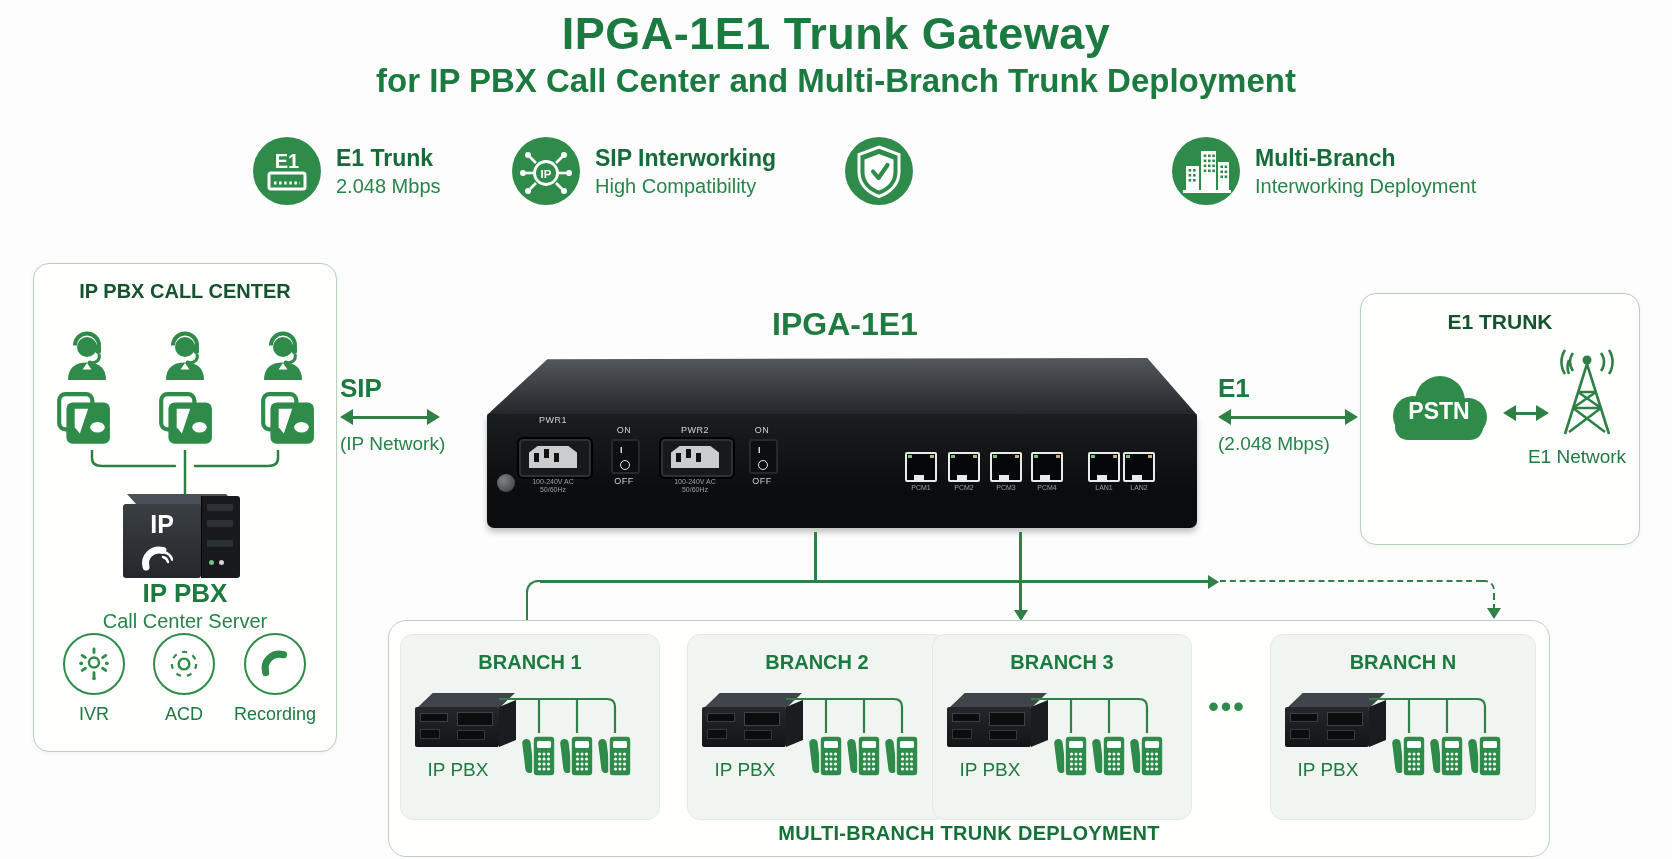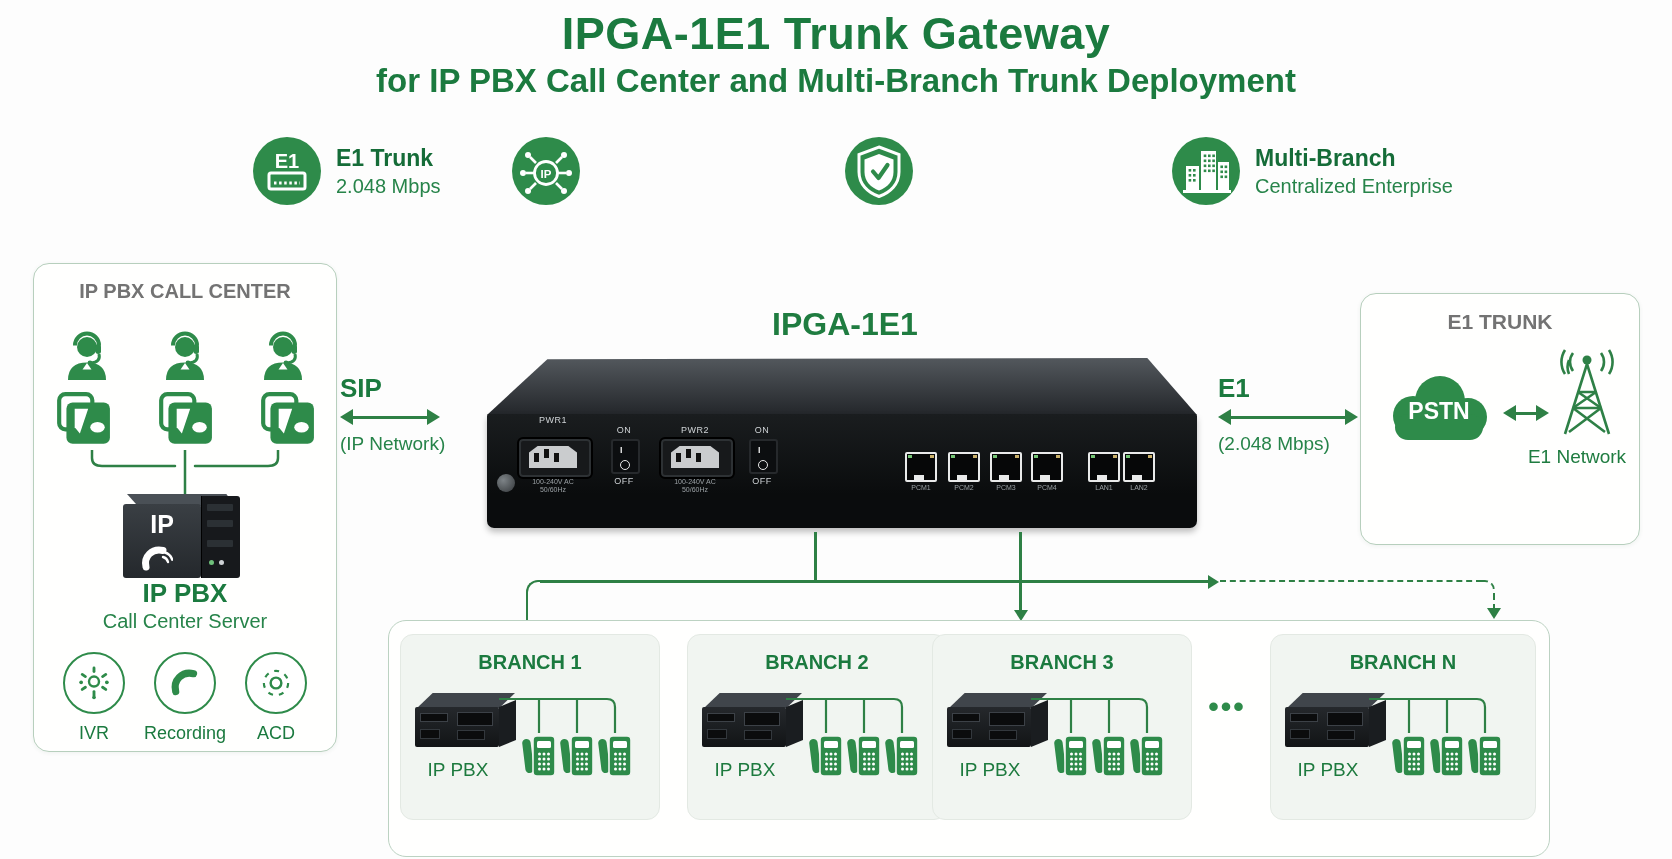--- a/index.html
+++ b/index.html
@@ -11,34 +11,34 @@
   .page-title{top:8px;left:0;width:100%;font-size:45px;font-weight:800;color:#1b7a3f;letter-spacing:0.5px;}
   .page-subtitle{top:62px;left:0;width:100%;font-size:33px;font-weight:700;color:#1b7a3f;}
   
   .feature{top:136px;display:flex;align-items:center;gap:15px;height:70px;}
   .f-icon{width:68px;height:68px;border-radius:50%;background:#2e8b4a;display:flex;align-items:center;justify-content:center;flex:0 0 auto;}
   .f-text{display:flex;flex-direction:column;justify-content:center;}
   .f-line1{font-size:23px;font-weight:700;color:#156c38;line-height:30px;}
   .f-line2{font-size:20px;color:#27844a;line-height:27px;}
   
   .panel{border:1.6px solid #b7cfbd;border-radius:16px;background:#fffffe;box-shadow:0 1px 4px rgba(40,90,60,.07);}
-  .panel-title{font-size:20px;font-weight:700;color:#737373;}
+  .panel-title{font-size:20px;font-weight:700;color:#14532d;}
   
   #left-panel{left:33px;top:263px;width:302px;height:487px;}
   .agents-row{left:14px;top:66px;width:274px;display:flex;justify-content:space-between;padding:0 10px;box-sizing:border-box;}
   .desks-row{left:14px;top:128px;width:274px;display:flex;justify-content:space-between;padding:0 6px;box-sizing:border-box;}
   .server-wrap{left:89px;top:230px;width:124px;height:84px;}
   .srv-top{left:4px;top:0;width:108px;height:12px;background:#4a5056;clip-path:polygon(10% 100%,0 0,92% 0,100% 100%);}
   .srv-front{left:0;top:10px;width:78px;height:74px;background:linear-gradient(#3a3f44,#24282c);border-radius:3px;}
   .srv-tower{left:78px;top:2px;width:38px;height:82px;background:#17191c;border-left:1px solid #000;border-radius:0 3px 3px 0;}
   .srv-slot{position:absolute;left:5px;width:26px;height:7px;background:#2b3034;border-radius:1px;}
   .srv-ip{position:absolute;left:0;top:6px;width:78px;text-align:center;color:#fff;font-size:25px;font-weight:800;}
   .server-title{left:0;top:314px;width:100%;font-size:26px;font-weight:800;color:#1b7a3f;}
   .server-subtitle{left:0;top:346px;width:100%;font-size:20px;color:#27844a;}
-  .services-row{left:20px;top:388px;width:262px;display:flex;justify-content:space-between;gap:10px;}
+  .services-row{left:20px;top:369px;width:262px;display:flex;justify-content:space-between;gap:10px;}
   .svc{display:flex;flex-direction:column;align-items:center;width:84px;}
   .svc-circle{width:58px;height:58px;border-radius:50%;border:2px solid #2e8b4a;background:#fff;display:flex;align-items:center;justify-content:center;}
   .svc-label{margin-top:9px;font-size:18px;color:#1b7a3f;}
   
   #brand{left:78px;top:756px;width:220px;height:80px;}
   .wordmark{position:absolute;left:0;top:0;font-size:58px;font-weight:800;color:#2ba254;letter-spacing:-3px;line-height:70px;}
   .b-flag{position:absolute;left:13px;top:-2px;width:15px;height:23px;background:#ee4323;transform:skewY(10deg);}
   .k-wedge{position:absolute;left:89px;top:2px;width:15px;height:17px;background:#ee4323;clip-path:polygon(0 100%,100% 0,100% 100%);}
   .i-dot{position:absolute;left:101px;top:6px;width:13px;height:13px;border-radius:50%;background:#ee4323;}
   
@@ -142,20 +142,24 @@
             <circle cx="51" cy="17" r="3"></circle>
             <circle cx="56" cy="35" r="3"></circle>
             <circle cx="51" cy="53" r="3"></circle>
             <circle cx="15" cy="53" r="3"></circle>
             <circle cx="10" cy="35" r="3"></circle>
             <circle cx="15" cy="17" r="3"></circle>
           </g>
         <circle cx="33" cy="35" r="11.5" fill="none" stroke="#fff" stroke-width="2.8"></circle>
         <text x="33" y="39.5" font-size="11.5" font-weight="bold" fill="#fff" text-anchor="middle" font-family="Liberation Sans,sans-serif">IP</text>
       </svg>
+    </div>
+    <div class="f-text">
+      <div class="f-line1">SIP Interworking</div>
+      <div class="f-line2">High Compatibility</div>
     </div>
   </div>
   <div class="abs feature" style="left:845px">
     <div class="f-icon">
       <svg width="66" height="66" viewBox="0 0 66 66">
         <path d="M33 9 L53 16.5 V34 C53 46 44.5 54.5 33 58.5 C21.5 54.5 13 46 13 34 V16.5 Z" fill="none" stroke="#fff" stroke-width="3"></path>
         <path d="M33 16 L47.5 21.5 V34 C47.5 43 41.5 49.5 33 52.5 C24.5 49.5 18.5 43 18.5 34 V21.5 Z" fill="#fff"></path>
         <path d="M27 33.5 l5.5 6.5 9 -13" stroke="#2e8b4a" stroke-width="4.2" fill="none" stroke-linecap="round" stroke-linejoin="round"></path>
       </svg>
     </div>
@@ -190,21 +194,21 @@
           <rect x="47.4" y="32.5" width="2.6" height="2.6"></rect>
             <rect x="51.6" y="32.5" width="2.6" height="2.6"></rect>
           <rect x="47.4" y="37.5" width="2.6" height="2.6"></rect>
             <rect x="51.6" y="37.5" width="2.6" height="2.6"></rect>
         </g>
         <rect x="10" y="52" width="48" height="3" fill="#fff"></rect>
       </svg>
     </div>
     <div class="f-text">
       <div class="f-line1">Multi-Branch</div>
-      <div class="f-line2">Centralized Enterprise</div>
+      <div class="f-line2">Interworking Deployment</div>
     </div>
   </div>
 
   <div class="abs panel" id="left-panel">
     <div class="abs ctr panel-title" style="left:0;top:16px;width:100%;">IP PBX CALL CENTER</div>
 
     <div class="abs agents-row">
       <span><svg width="58" height="58" viewBox="0 0 56 58">
             <g fill="#2e8b4a">
               <circle cx="28" cy="17" r="10"></circle>
@@ -309,33 +313,33 @@
                 <circle cx="10" cy="27" r="2.6"></circle>
                 <circle cx="46" cy="27" r="2.6"></circle>
               </g>
             </svg>
         </div>
         <div class="svc-label">IVR</div>
       </div>
       <div class="svc">
         <div class="svc-circle">
           <svg width="40" height="40" viewBox="0 0 56 56">
-              <path d="M15 40 C11 24 24 11 40 15" stroke="#2e8b4a" stroke-width="10" stroke-linecap="round" fill="none"></path>
+              <circle cx="28" cy="28" r="7.5" fill="none" stroke="#2e8b4a" stroke-width="3.4"></circle>
+              <circle cx="28" cy="28" r="17" fill="none" stroke="#2e8b4a" stroke-width="3" stroke-dasharray="7 8.4"></circle>
             </svg>
         </div>
-        <div class="svc-label">Recording</div>
+        <div class="svc-label">ACD</div>
       </div>
       <div class="svc">
         <div class="svc-circle">
           <svg width="40" height="40" viewBox="0 0 56 56">
-              <circle cx="28" cy="28" r="7.5" fill="none" stroke="#2e8b4a" stroke-width="3.4"></circle>
-              <circle cx="28" cy="28" r="17" fill="none" stroke="#2e8b4a" stroke-width="3" stroke-dasharray="7 8.4"></circle>
+              <path d="M15 40 C11 24 24 11 40 15" stroke="#2e8b4a" stroke-width="10" stroke-linecap="round" fill="none"></path>
             </svg>
         </div>
-        <div class="svc-label">ACD</div>
+        <div class="svc-label">Recording</div>
       </div>
     </div>
   </div>
 
 
   <div class="abs link-group" id="sip-link">
     <div class="link-label">SIP</div>
     <div class="darrow">
         <span class="hl"></span>
         <span class="bar"></span>
@@ -794,14 +798,15 @@
             <circle cx="22" cy="31" r="1.5"></circle>
             <circle cx="26.5" cy="31" r="1.5"></circle>
             <circle cx="17.5" cy="36" r="1.5"></circle>
             <circle cx="22" cy="36" r="1.5"></circle>
             <circle cx="26.5" cy="36" r="1.5"></circle>
           </g>
         </svg></span>
     <div class="branch-pbx-label">IP PBX</div>
   </div>
 
+  <div class="abs ctr deployment-caption">MULTI-BRANCH TRUNK DEPLOYMENT</div>
 
 </div>
 
 </body></html>

